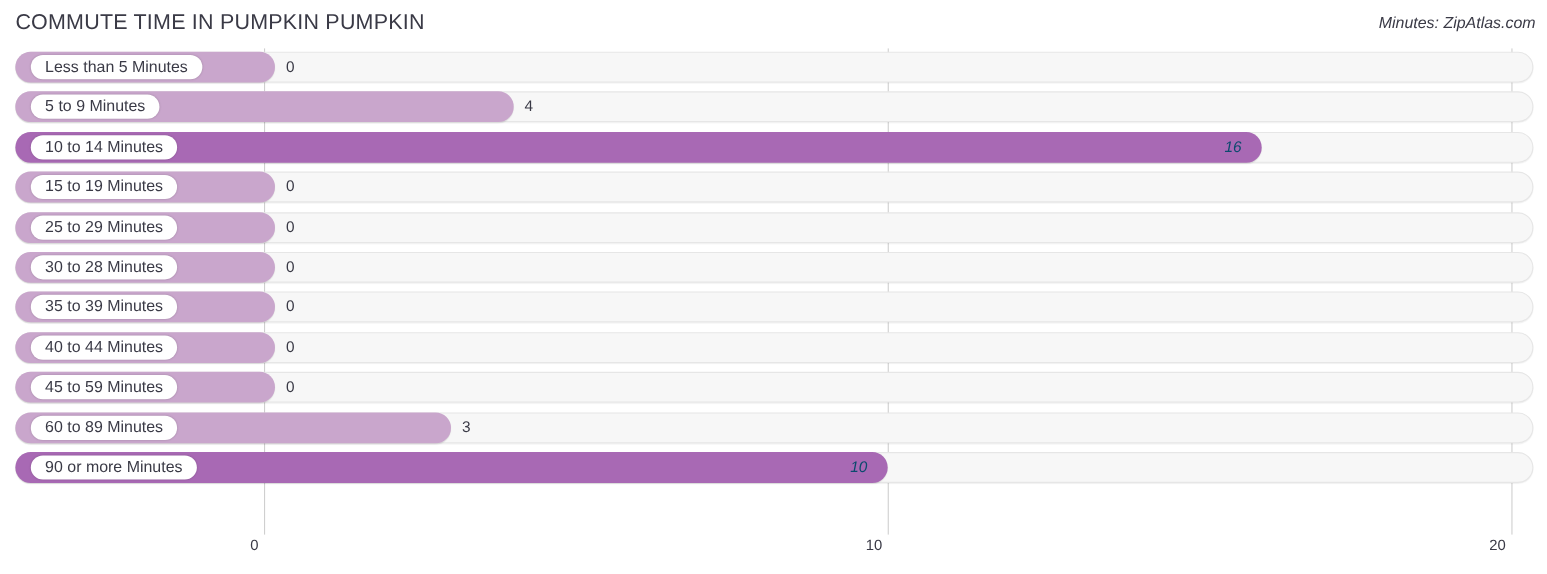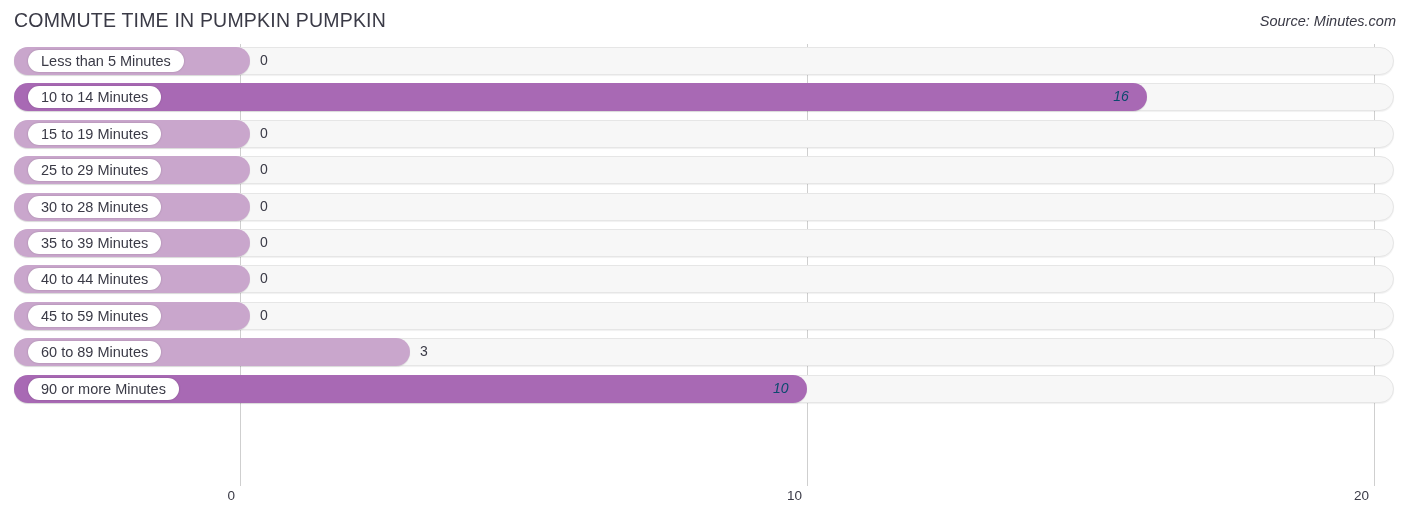--- a/index.html
+++ b/index.html
@@ -140,38 +140,44 @@
     transform: translateX(-100%);
     white-space: nowrap;
     padding-right: 5px;
   }
 </style>
 </head>
 <body>
 
 <div id="header">
   <div id="chart-title">COMMUTE TIME IN PUMPKIN PUMPKIN</div>
-  <div id="source-note">Source: Minutes.com</div>
+  <div id="source-note">Minutes: ZipAtlas.com</div>
 </div>
 
 <div id="plot">
   <div id="gridlines">
       <div class="gridline" style="left: 240px;"></div>
       <div class="gridline" style="left: 807px;"></div>
       <div class="gridline" style="left: 1374px;"></div>
     </div>
   <div id="rows">
       <div class="row">
         <div class="track"></div>
         <div class="bar light" style="width: 236px;"></div>
         <div class="label-pill">Less than 5 Minutes</div>
         <div class="value outside" style="left: 260px;">0</div>
       </div>
       <div class="row">
         <div class="track"></div>
+        <div class="bar light" style="width: 452.8px;"></div>
+        <div class="label-pill">5 to 9 Minutes</div>
+        <div class="value outside" style="left: 476.8px;">4</div>
+      </div>
+      <div class="row">
+        <div class="track"></div>
         <div class="bar dark" style="width: 1133.2px;"></div>
         <div class="label-pill">10 to 14 Minutes</div>
         <div class="value inside" style="left: 1113.2px;">16</div>
       </div>
       <div class="row">
         <div class="track"></div>
         <div class="bar light" style="width: 236px;"></div>
         <div class="label-pill">15 to 19 Minutes</div>
         <div class="value outside" style="left: 260px;">0</div>
       </div>

